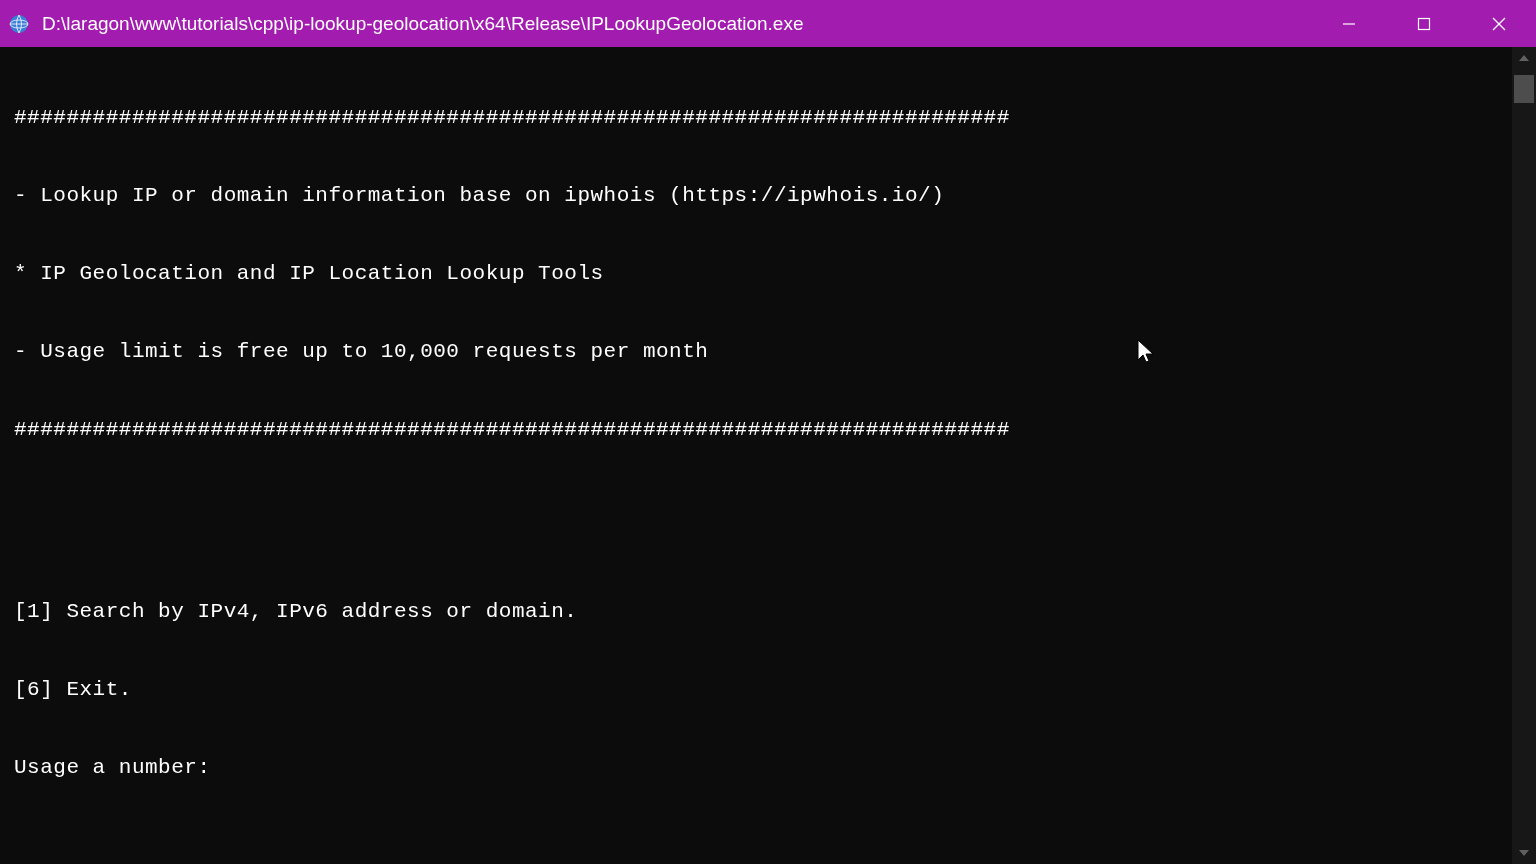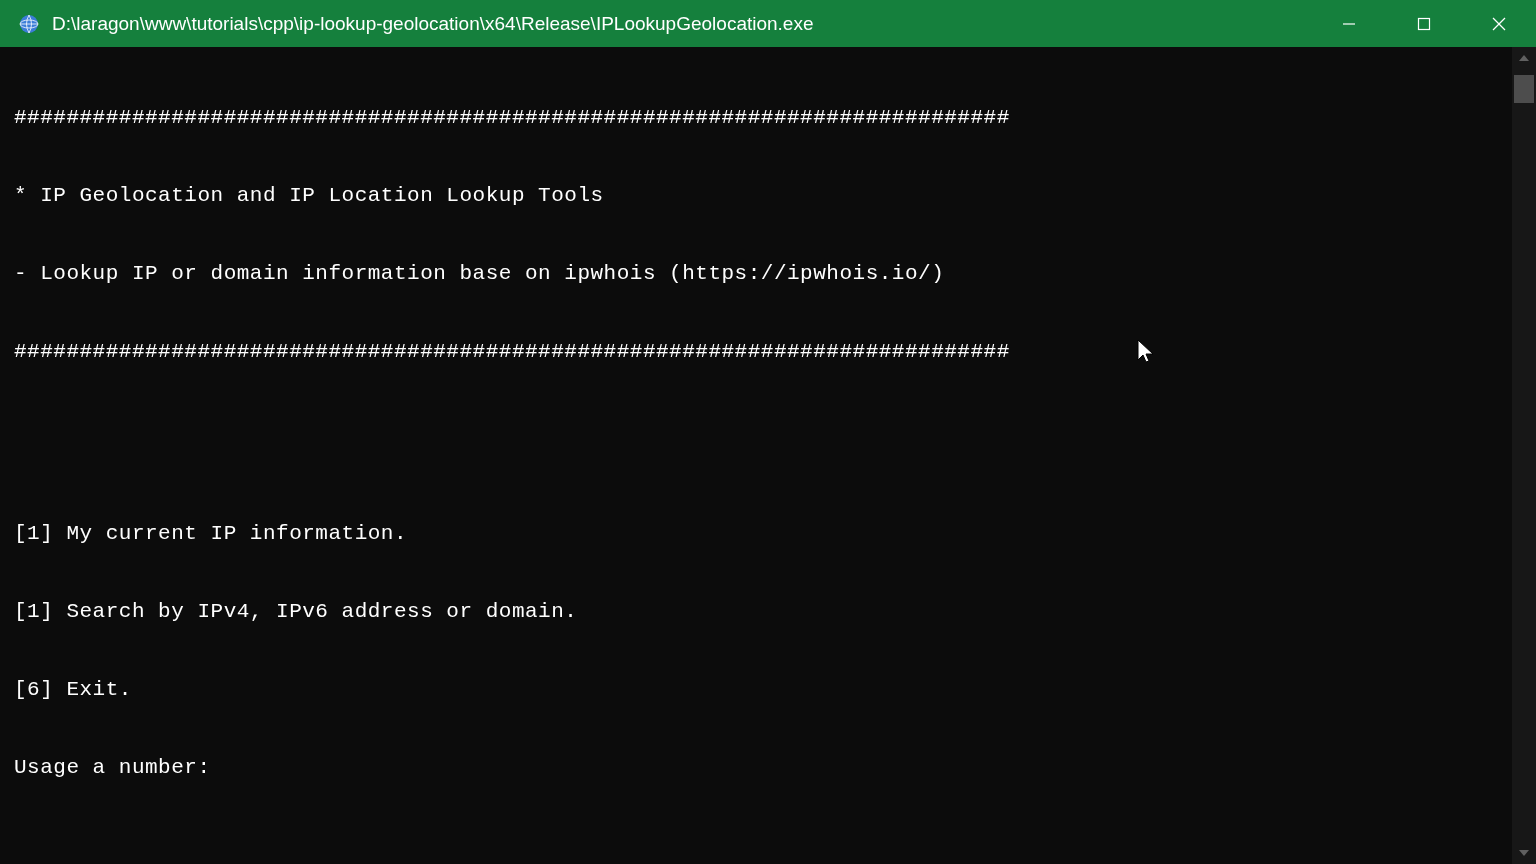--- a/index.html
+++ b/index.html
@@ -10,24 +10,24 @@
     body {
       width: 1536px;
       height: 864px;
       background: #0c0c0c;
       font-family: 'Consolas', 'Courier New', monospace;
       overflow: hidden;
       position: relative;
     }
     .titlebar {
       height: 47px;
-      background: #15803d;
+      background: #a21caf;
       display: flex;
       align-items: center;
-      padding-left: 18px;
+      padding-left: 8px;
       color: #ffffff;
       font-family: 'Segoe UI', sans-serif;
       font-size: 18px;
     }
     .titlebar-icon {
       width: 22px;
       height: 22px;
       margin-right: 12px;
       display: flex;
       align-items: center;
@@ -141,26 +141,26 @@
       <svg width="14" height="14" viewBox="0 0 14 14">
         <line x1="1" y1="1" x2="13" y2="13" stroke="#ffffff" stroke-width="1.2"></line>
         <line x1="13" y1="1" x2="1" y2="13" stroke="#ffffff" stroke-width="1.2"></line>
       </svg>
     </div>
   </div>
 </div>
 
 <div class="console-area">
   <span class="console-line">############################################################################</span>
+  <span class="console-line">- Lookup IP or domain information base on ipwhois (https://ipwhois.io/)</span>
   <span class="console-line">* IP Geolocation and IP Location Lookup Tools</span>
-  <span class="console-line">- Lookup IP or domain information base on ipwhois (https://ipwhois.io/)</span>
+  <span class="console-line">- Usage limit is free up to 10,000 requests per month</span>
   <span class="console-line">############################################################################</span>
   <span class="console-line"></span>
   <span class="console-line"></span>
-  <span class="console-line">[1] My current IP information.</span>
   <span class="console-line">[1] Search by IPv4, IPv6 address or domain.</span>
   <span class="console-line">[6] Exit.</span>
   <span class="console-line">Usage a number:</span>
 </div>
 
 <div class="scrollbar">
   <div class="scroll-up">
     <svg width="10" height="6" viewBox="0 0 10 6">
         <path d="M0 6 L5 0 L10 6 Z" fill="#606060"></path>
       </svg>

